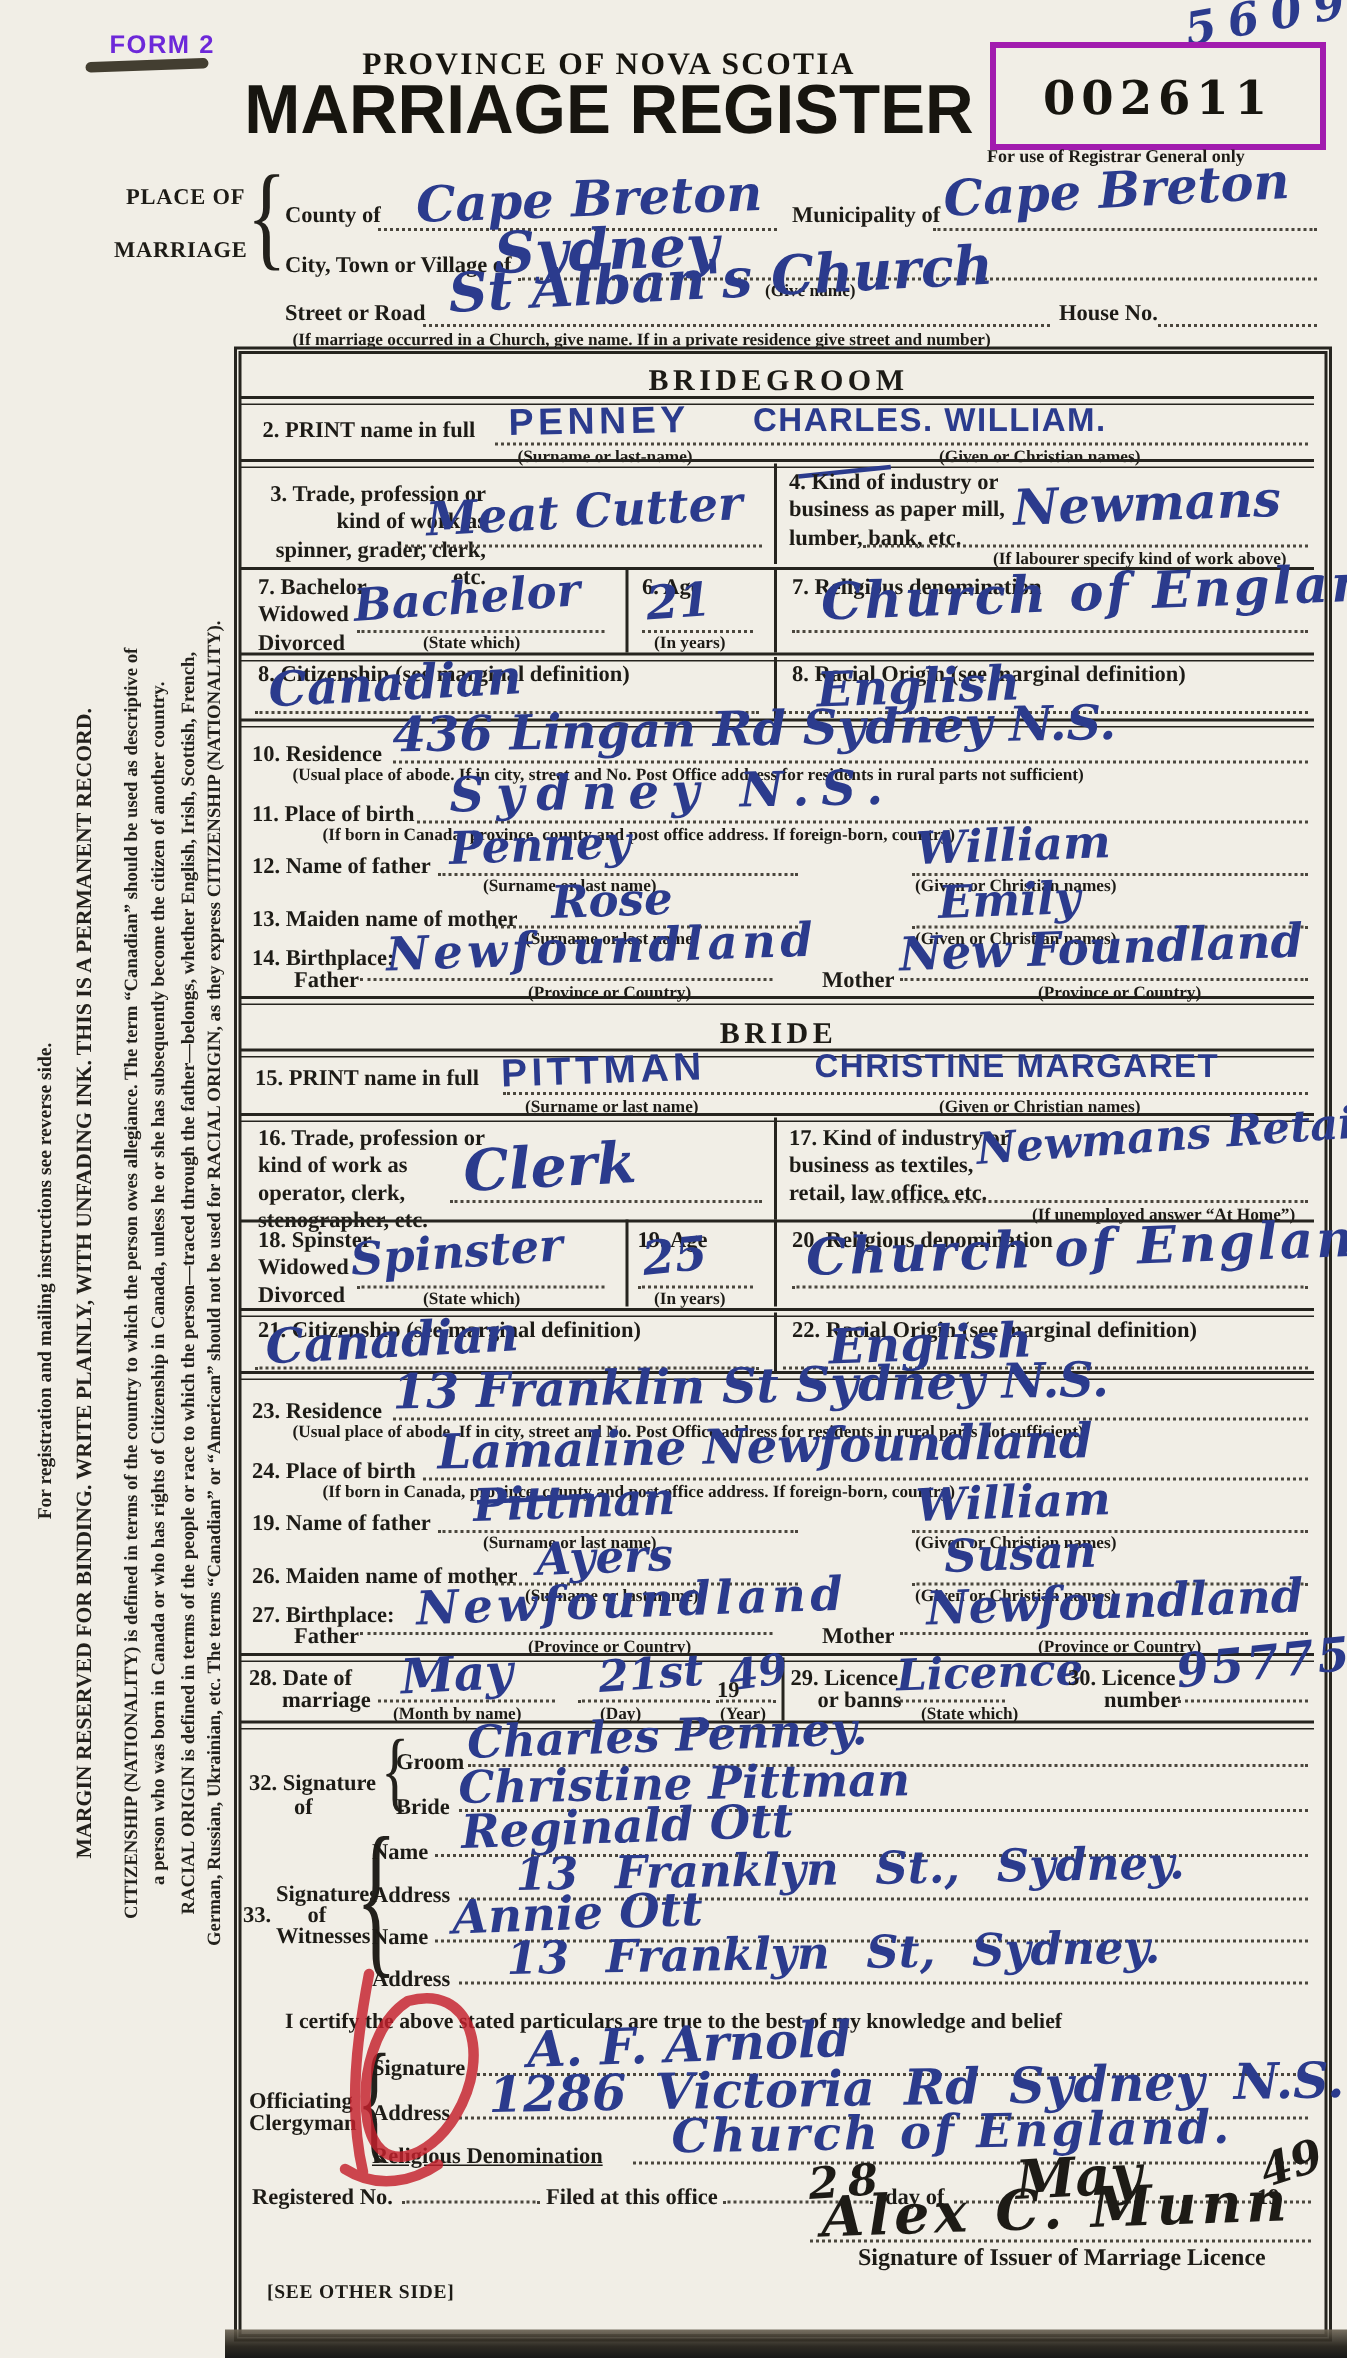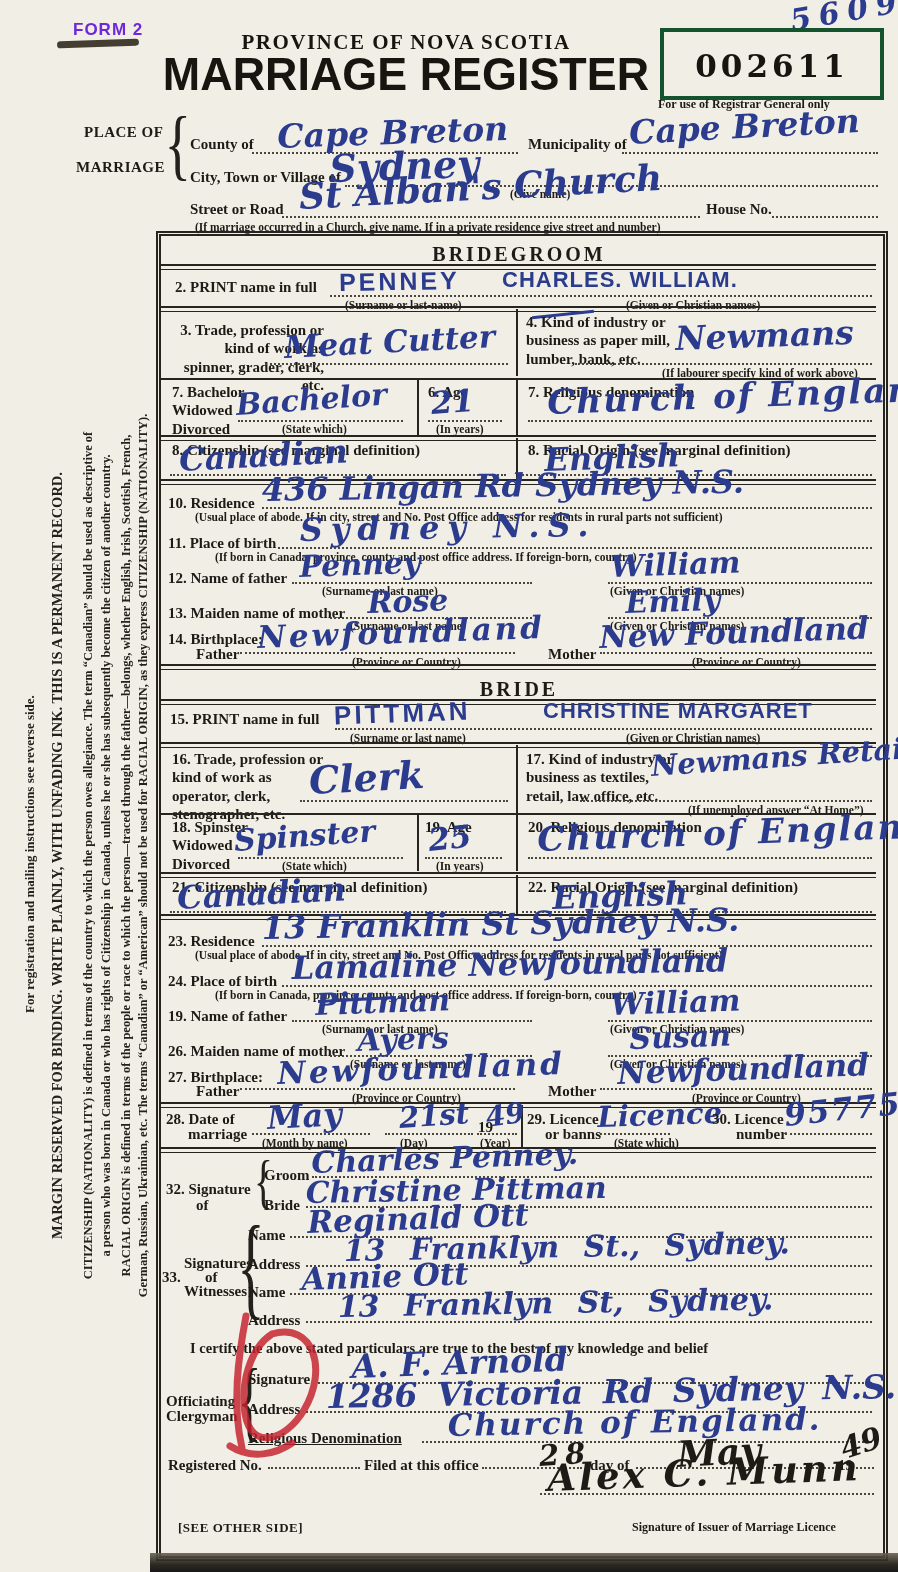--- a/index.html
+++ b/index.html
@@ -19,21 +19,21 @@
   .sr{position:absolute;border-top:2px solid #26241f;height:0;}
   .dr{position:absolute;height:3px;border-top:2px solid #26241f;border-bottom:1.5px solid #26241f;}
   .vl{position:absolute;border-left:2px solid #26241f;width:0;}
   .mline{position:absolute;width:1300px;text-align:center;white-space:nowrap;
          font:700 12.5px "Liberation Serif",serif;color:#23211c;transform:rotate(-90deg);}
   .brace{position:absolute;font-family:"Liberation Serif",serif;font-weight:400;color:#23211c;line-height:1;}
   .formbox{position:absolute;left:156px;top:231px;width:722px;height:1320px;
            border:5px double #26241f;background:transparent;}
   .bandtitle{position:absolute;font:700 20px "Liberation Serif",serif;letter-spacing:3px;color:#1d1b16;
              width:722px;left:158px;text-align:center;}
-  .stampbox{position:absolute;left:660px;top:28px;width:216px;height:64px;border:4px solid #14532d;}
+  .stampbox{position:absolute;left:660px;top:28px;width:216px;height:64px;border:4px solid #a21caf;}
   .stampnum{position:absolute;width:216px;text-align:center;top:16px;left:0;
             font:700 31px "DejaVu Serif",serif;letter-spacing:4px;color:#17150f;}
   .bigtitle{position:absolute;left:150px;top:52px;width:512px;text-align:center;
             font:700 44px/1 "Liberation Sans",sans-serif;color:#17150f;transform:scale(1.02,1.05);}
   .province{position:absolute;left:150px;top:30px;width:512px;text-align:center;
             font:700 21px "Liberation Serif",serif;letter-spacing:1.5px;color:#17150f;}
   .inkline{position:absolute;background:#2b3b8d;}
   .botband{position:absolute;left:150px;top:1553px;width:748px;height:19px;
            background:linear-gradient(#6a6253,#17140d 60%,#000);opacity:.9;}
 </style>
@@ -326,17 +326,17 @@
 <div class="dot" style="left:482px;top:1467px;width:100px;"></div>
 <div class="hwk" style="left:540px;top:1442px;font-size:29px;letter-spacing:6px;transform:rotate(-4deg);">28</div>
 <div class="lbl" style="left:590px;top:1456px;">day of</div>
 <div class="dot" style="left:636px;top:1467px;width:198px;"></div>
 <div class="hwk" style="left:678px;top:1436px;font-size:36px;transform:rotate(-3deg);">May</div>
 <div class="lbl" style="left:838px;top:1456px;">19</div>
 <div class="hwk" style="left:846px;top:1434px;font-size:30px;transform:rotate(-18deg);">49</div>
 <div class="dot" style="left:856px;top:1467px;width:18px;"></div>
 <div class="dot" style="left:540px;top:1493px;width:334px;"></div>
 <div class="hwk" style="left:548px;top:1460px;font-size:37px;letter-spacing:3px;transform:rotate(-2deg);">Alex C. Munn</div>
-<div class="cap" style="left:632px;top:1497px;font-size:12px;margin-top:24px;">Signature of Issuer of Marriage Licence</div>
+<div class="cap" style="left:572px;top:1497px;font-size:16px;">Signature of Issuer of Marriage Licence</div>
 
 <div class="lbl" style="left:178px;top:1520px;font-size:13px;letter-spacing:.5px;">[SEE OTHER SIDE]</div>
 
 <div class="botband"></div>
 
 </body></html>

